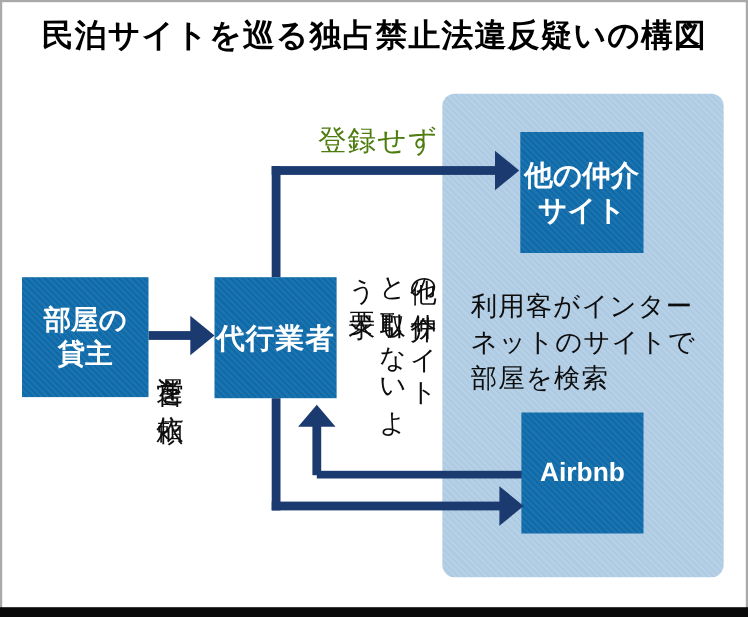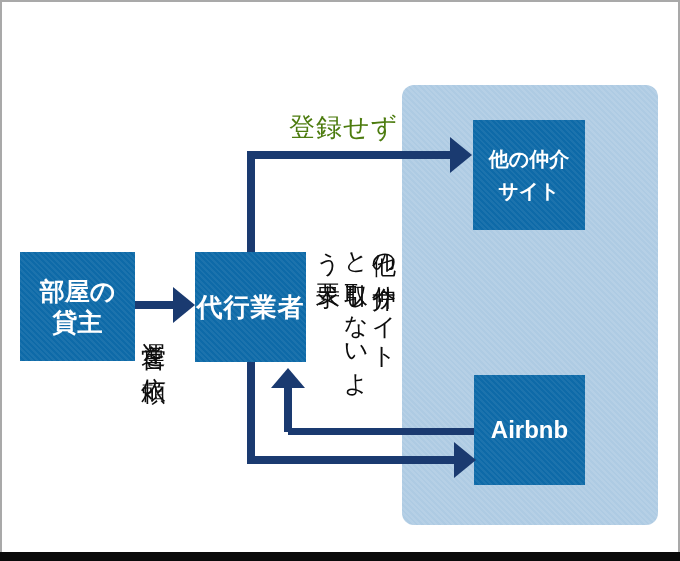--- a/index.html
+++ b/index.html
@@ -24,21 +24,21 @@
     z-index:1;
   }
   .node{
     position:absolute;display:flex;align-items:center;justify-content:center;text-align:center;
     background:var(--node-fill,#0e6aa8);color:#fff;font-weight:bold;z-index:5;
     background-image:repeating-linear-gradient(45deg,rgba(255,255,255,.06) 0 2px,rgba(0,0,0,0) 2px 4px);
     white-space:pre-line;
   }
   .node-landlord{left:20px;top:252px;width:115px;height:109px;font-size:25px;line-height:31px;}
   .node-agent{left:195px;top:252px;width:111px;height:110px;font-size:26px;letter-spacing:1px;}
-  .node-other-sites{left:473px;top:120px;width:112px;height:110px;font-size:20px;line-height:32px;z-index:6;}
+  .node-other-sites{left:473px;top:120px;width:112px;height:110px;font-size:26px;line-height:32px;z-index:6;}
   .node-airbnb{left:474px;top:375px;width:111px;height:110px;font-size:24px;z-index:6;}
   .seg{position:absolute;background:var(--arrow,#1a3a70);z-index:4;}
   .head{position:absolute;width:0;height:0;z-index:4;}
   .head-right{border-top:18px solid transparent;border-bottom:18px solid transparent;border-left:22px solid var(--arrow,#1a3a70);}
   .head-up{border-left:17px solid transparent;border-right:17px solid transparent;border-bottom:20px solid var(--arrow,#1a3a70);}
   
   .a1-shaft{left:135px;top:301px;width:40px;height:8px;}
   .a1-head{left:173px;top:287px;}
   
   .a2-vert{left:247px;top:151px;width:8px;height:101px;}
@@ -64,20 +64,21 @@
   .users-note{
     position:absolute;left:428px;top:262px;width:218px;z-index:8;
     font-size:24px;line-height:33px;letter-spacing:1px;color:#0d0d0d;white-space:pre-line;
   }
 </style>
 </head>
 <body>
 
 <div id="stage">
 
+  <div class="title">民泊サイトを巡る独占禁止法違反疑いの構図</div>
 
   <div class="panel"></div>
 
   <div class="seg a1-shaft"></div>
   <div class="head head-right a1-head"></div>
 
   <div class="seg a2-vert"></div>
   <div class="seg a2-horiz"></div>
   <div class="head head-right a2-head"></div>
 
@@ -94,16 +95,19 @@
 貸主</div>
   <div class="node node-other-sites">他の仲介
 サイト</div>
   <div class="node node-airbnb">Airbnb</div>
 
   <div class="lbl lbl-not-register">登録せず</div>
   <div class="vtext v-unei">運営を依頼</div>
   <div class="vtext v-demand">他の仲介サイト
 と取引しないよ
 う要求</div>
+  <div class="users-note">利用客がインター
+ネットのサイトで
+部屋を検索</div>
 
   <div class="frame"></div>
   <div class="bottom-bar"></div>
 </div>
 
 </body></html>

